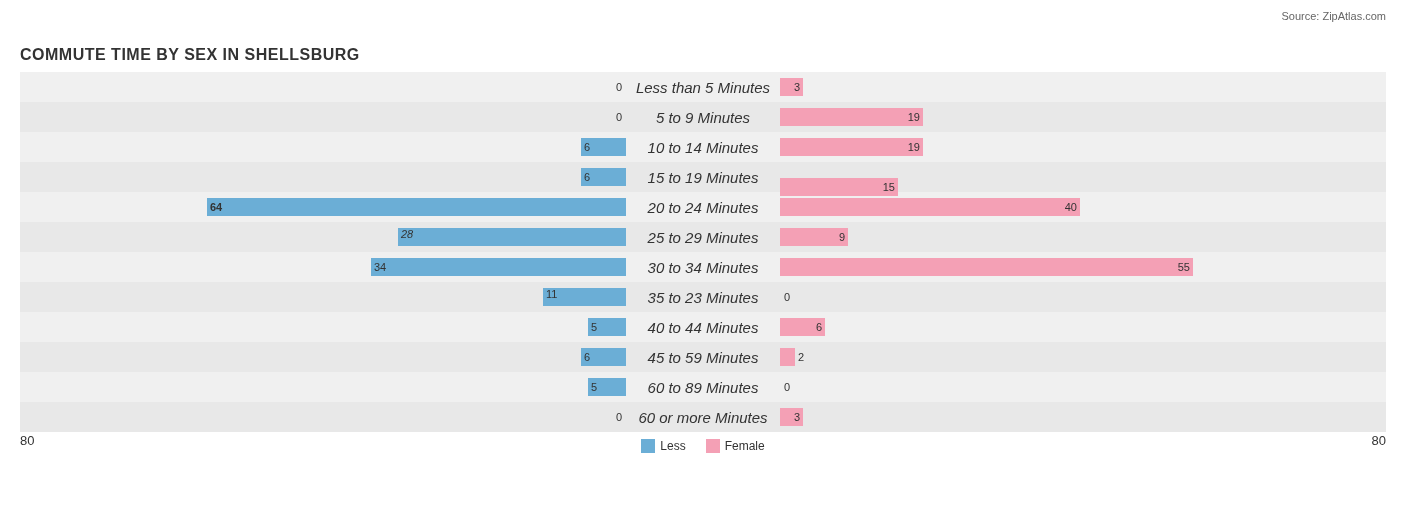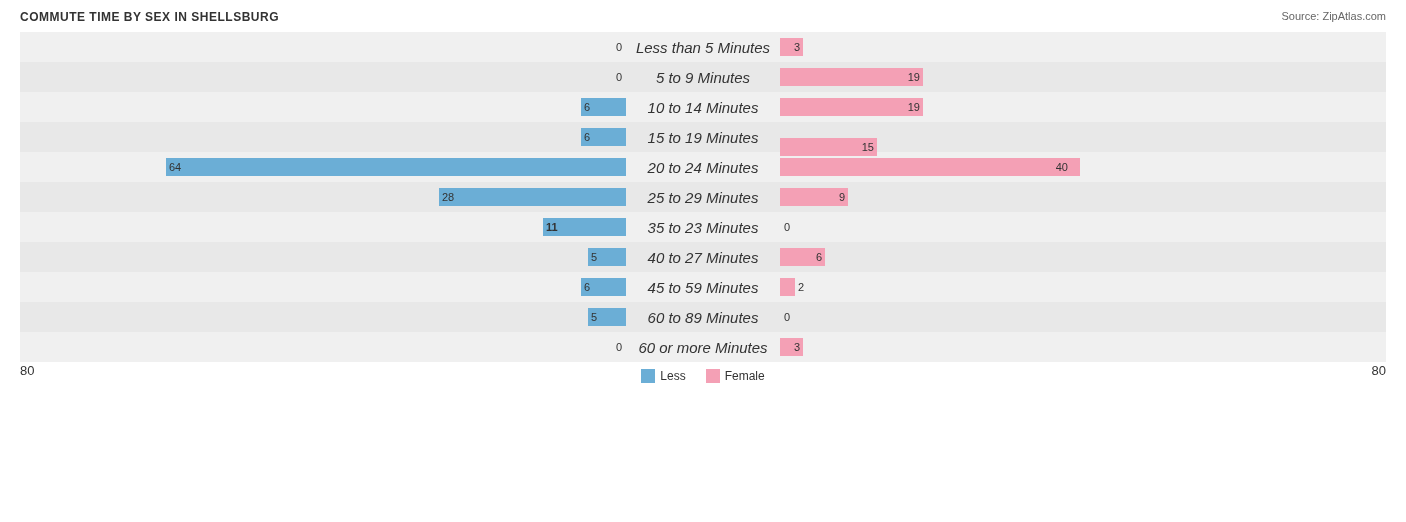--- a/index.html
+++ b/index.html
@@ -11,26 +11,27 @@
       overflow: hidden;
       position: relative;
     }
     .chart-container {
       width: 1406px;
       height: 522px;
       padding: 10px 20px 40px 20px;
       position: relative;
     }
     .title {
-      font-size: 12px;
+      font-size: 16px;
       font-weight: bold;
       text-transform: uppercase;
       color: #333;
       margin-bottom: 8px;
       letter-spacing: 0.5px;
+      margin-top: 36px;
     }
     .source {
       position: absolute;
       top: 10px;
       right: 20px;
       font-size: 11px;
       color: #666;
     }
     .axis-labels {
       display: flex;
@@ -171,84 +172,101 @@
 
     <div class="left-bar-area">
       <div class="male-bar" style="width:45px; display:flex; align-items:center; justify-content:flex-start;">
            <span class="num" style="margin-left:3px;">6</span>
          </div>
     </div>
 
     <div class="center-label">15 to 19 Minutes</div>
 
     <div class="right-bar-area">
-      <div class="female-bar" style="width:97px; display:flex; align-items:center; justify-content:flex-end;margin-top:20px;">
+      <div class="female-bar" style="width:118px; display:flex; align-items:center; justify-content:flex-end;margin-top:20px;">
            <span class="num" style="margin-right:3px;">15</span>
          </div>
     </div>
 
   </div>
       <div class="butterfly-row">
 
     <div class="left-bar-area">
-      <div class="male-bar" style="width:460px; display:flex; align-items:center; justify-content:flex-start;">
+      <div class="male-bar" style="width:419px; display:flex; align-items:center; justify-content:flex-start;font-weight:bold;">
            <span class="num" style="margin-left:3px;">64</span>
          </div>
     </div>
 
     <div class="center-label">20 to 24 Minutes</div>
 
     <div class="right-bar-area">
       <div class="female-bar" style="width:300px; display:flex; align-items:center; justify-content:flex-end;">
-           <span class="num" style="margin-right:12px;">40</span>
-         </div>
-    </div>
-
-  </div>
-      <div class="butterfly-row">
-
-    <div class="left-bar-area">
-      <div class="male-bar" style="width:187px; display:flex; align-items:center; justify-content:flex-start;">
+           <span class="num" style="margin-right:3px;">40</span>
+         </div>
+    </div>
+
+  </div>
+      <div class="butterfly-row">
+
+    <div class="left-bar-area">
+      <div class="male-bar" style="width:228px; display:flex; align-items:flex-start; justify-content:flex-start;font-style:italic;">
            <span class="num" style="margin-left:3px;">28</span>
          </div>
     </div>
 
     <div class="center-label">25 to 29 Minutes</div>
 
     <div class="right-bar-area">
       <div class="female-bar" style="width:68px; display:flex; align-items:center; justify-content:flex-end;">
            <span class="num" style="margin-right:3px;">9</span>
          </div>
     </div>
 
   </div>
       <div class="butterfly-row">
 
     <div class="left-bar-area">
-      <div class="male-bar" style="width:83px; display:flex; align-items:center; justify-content:flex-start;font-weight:bold;">
+      <div class="male-bar" style="width:255px; display:flex; align-items:center; justify-content:flex-start;">
+           <span class="num" style="margin-left:3px;">34</span>
+         </div>
+    </div>
+
+    <div class="center-label">30 to 34 Minutes</div>
+
+    <div class="right-bar-area">
+      <div class="female-bar" style="width:413px; display:flex; align-items:center; justify-content:flex-end;">
+           <span class="num" style="margin-right:3px;">55</span>
+         </div>
+    </div>
+
+  </div>
+      <div class="butterfly-row">
+
+    <div class="left-bar-area">
+      <div class="male-bar" style="width:83px; display:flex; align-items:flex-start; justify-content:flex-start;">
            <span class="num" style="margin-left:3px;">11</span>
          </div>
     </div>
 
     <div class="center-label">35 to 23 Minutes</div>
 
     <div class="right-bar-area">
       <span class="num num-right" style="margin-left:4px;">0</span>
     </div>
 
   </div>
       <div class="butterfly-row">
 
     <div class="left-bar-area">
       <div class="male-bar" style="width:38px; display:flex; align-items:center; justify-content:flex-start;">
            <span class="num" style="margin-left:3px;">5</span>
          </div>
     </div>
 
-    <div class="center-label">40 to 27 Minutes</div>
+    <div class="center-label">40 to 44 Minutes</div>
 
     <div class="right-bar-area">
       <div class="female-bar" style="width:45px; display:flex; align-items:center; justify-content:flex-end;">
            <span class="num" style="margin-right:3px;">6</span>
          </div>
     </div>
 
   </div>
       <div class="butterfly-row">
 

